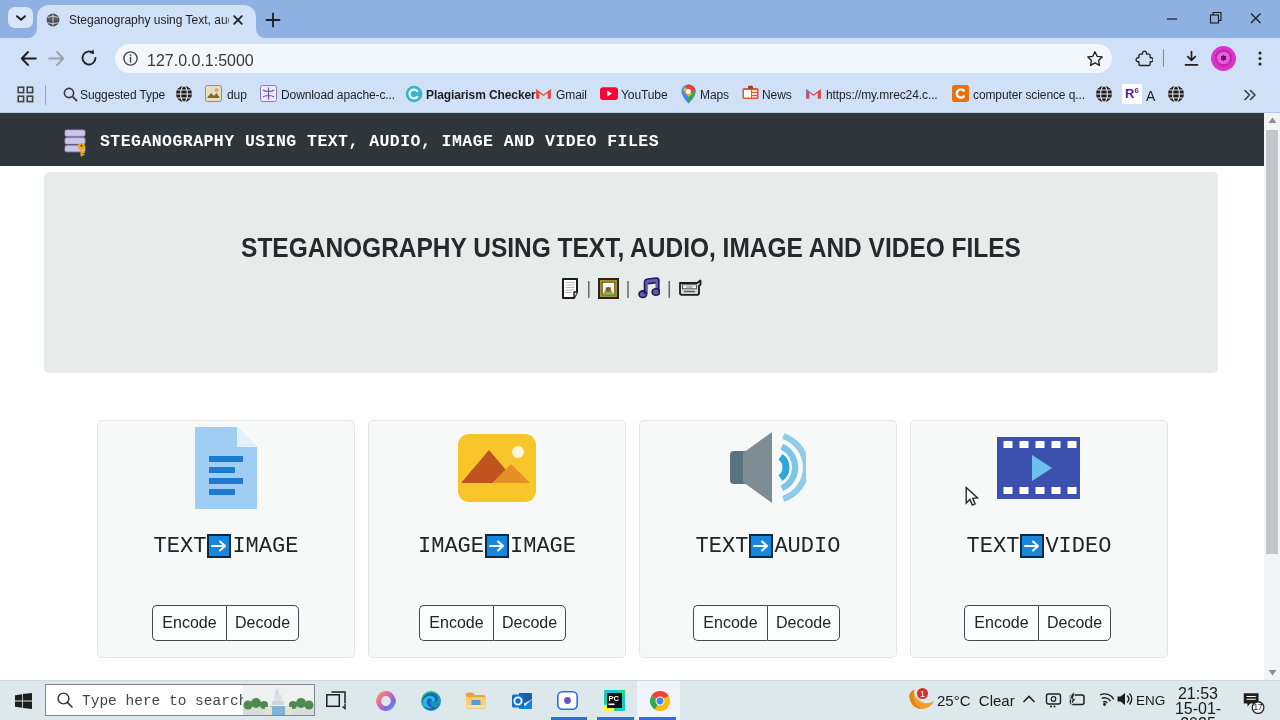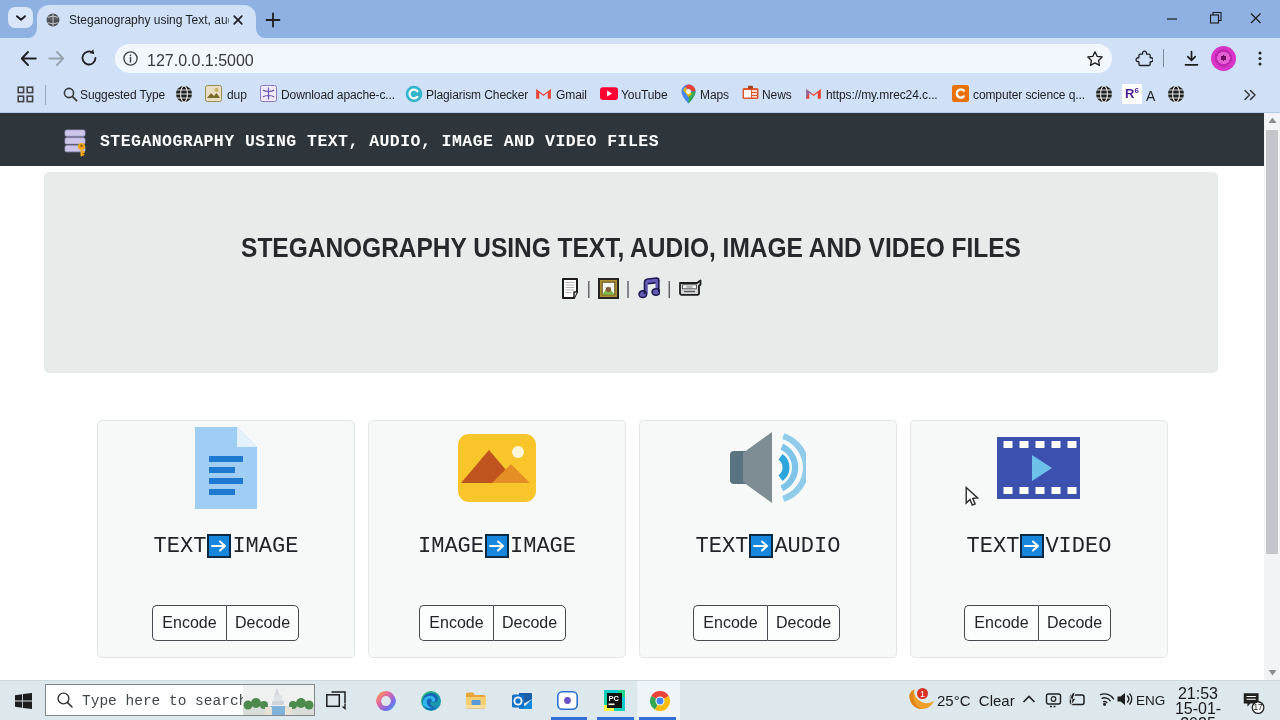--- a/index.html
+++ b/index.html
@@ -129,21 +129,21 @@
 <div class="bm" style="left:227px;">dup</div>
 <svg class="abs" style="left:260px;top:85px;" width="17" height="17" viewBox="0 0 17 17">
     <rect x="0.5" y="0.5" width="16" height="16" rx="2" fill="#efeaf8" stroke="#8a7ab8"></rect>
     <path d="M8.5 2.5 v12 M3 5 c2 2 9 2 11 0 M3 12 c2-2 9-2 11 0" fill="none" stroke="#6b51b0" stroke-width="1.2"></path>
   </svg>
 <div class="bm" style="left:281px;">Download apache-c...</div>
 <svg class="abs" style="left:405px;top:85px;" width="18" height="18" viewBox="0 0 18 18">
     <circle cx="9" cy="9" r="8.3" fill="#35b5c9"></circle>
     <path d="M12.3 6.2 a4.4 4.4 0 1 0 0 5.6" fill="none" stroke="#fff" stroke-width="2.2" stroke-linecap="round"></path>
   </svg>
-<div class="bm" style="left:426px;">Plagiarism Checker</div>
+<div class="bm" style="left:426px;font-weight:bold;">Plagiarism Checker</div>
 <svg class="abs" style="left:535px;top:86px;" width="17" height="14" viewBox="0 0 24 18">
     <path d="M1.6 17 V3.2 L12 11 L22.4 3.2 V17 H18 V8.6 L12 13.2 L6 8.6 V17 Z" fill="#ea4335"></path>
   </svg>
 <div class="bm" style="left:556px;">Gmail</div>
 <svg class="abs" style="left:600px;top:87px;" width="18" height="13" viewBox="0 0 24 17">
     <rect x="0" y="0" width="24" height="17" rx="4" fill="#f03"></rect>
     <path d="M9.5 4.5 L16 8.5 L9.5 12.5 Z" fill="#fff"></path>
   </svg>
 <div class="bm" style="left:621px;">YouTube</div>
 <svg class="abs" style="left:681px;top:84px;" width="15" height="20" viewBox="0 0 15 20">

